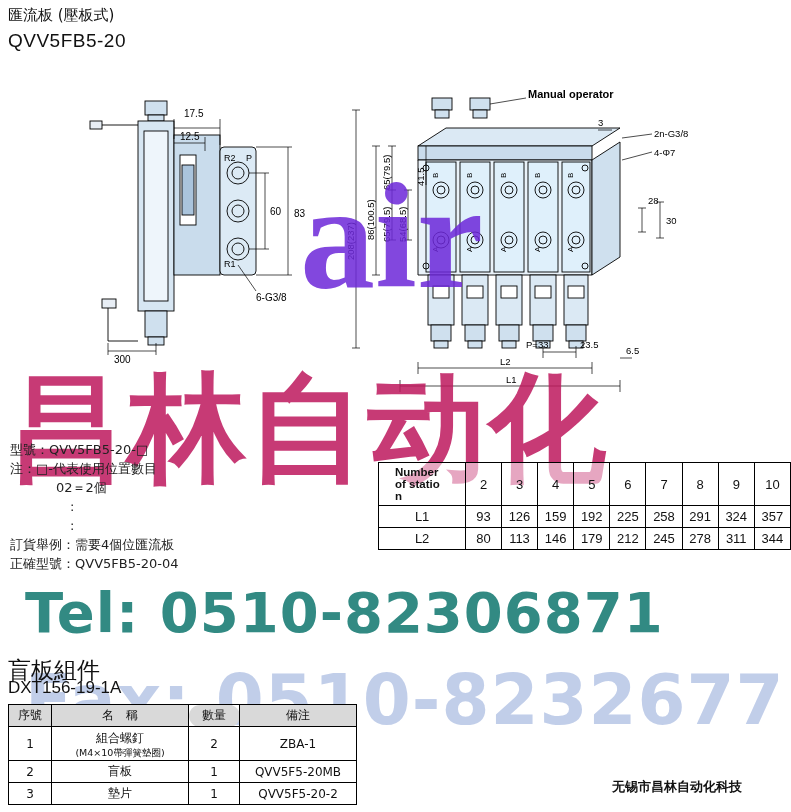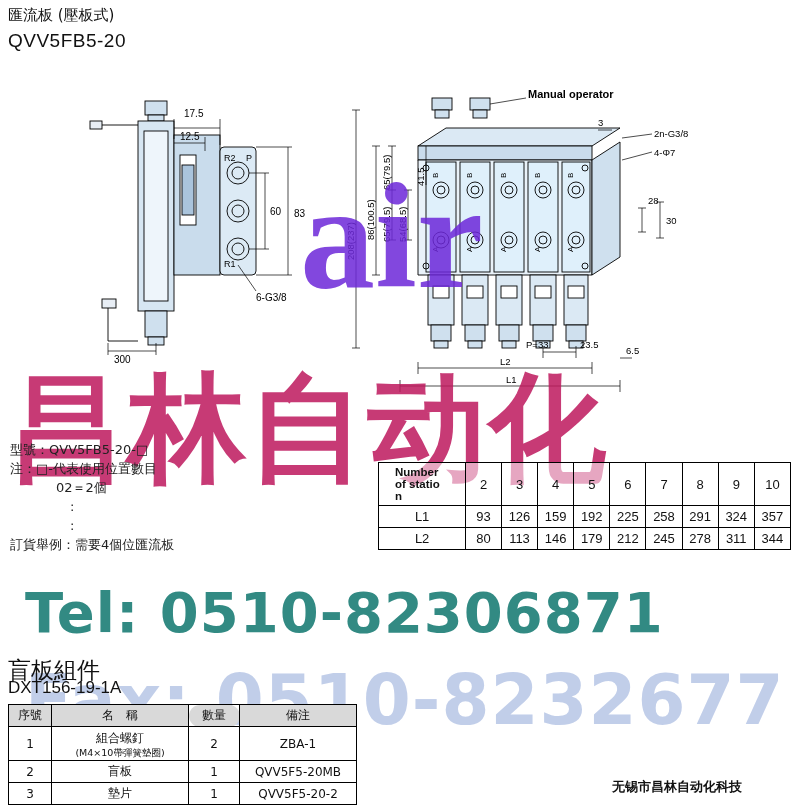--- a/index.html
+++ b/index.html
@@ -327,20 +327,21 @@
   </g>
 </svg>
 
 <div class="abs" id="notes">
   <div>型號：QVV5FB5-20-□</div>
   <div>注：□-代表使用位置數目</div>
   <div class="indent1">02＝2個</div>
   <div class="indent2">:</div>
   <div class="indent2">:</div>
   <div>訂貨舉例：需要4個位匯流板</div>
+  <div>正確型號：QVV5FB5-20-04</div>
 </div>
 
 <table class="abs" id="station-table">
   <tbody>
       <tr>
     <td class="hdr-label">
       <span>Number</span><br>
       <span>of statio</span><br>
       <span>n</span>
     </td>

